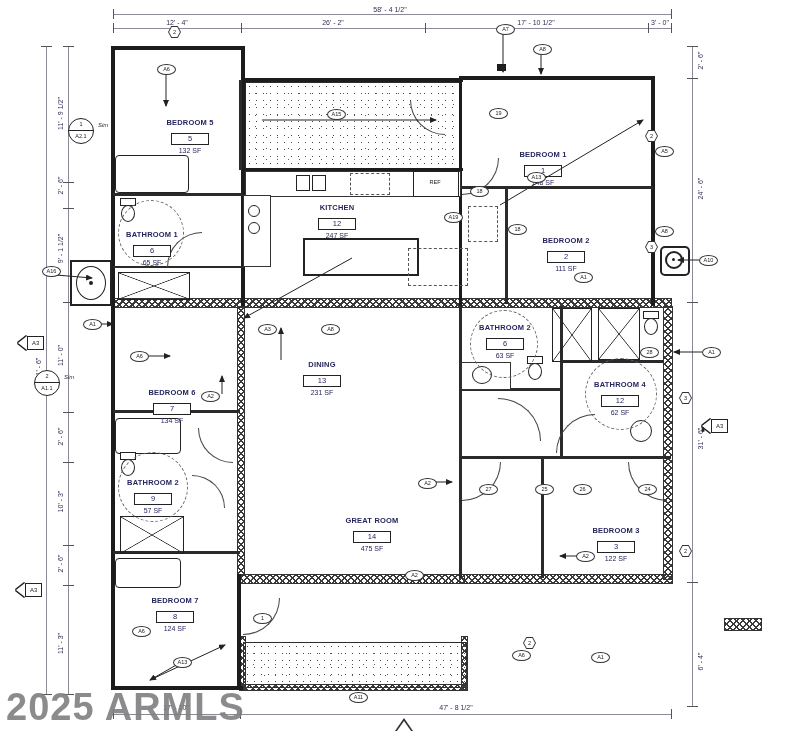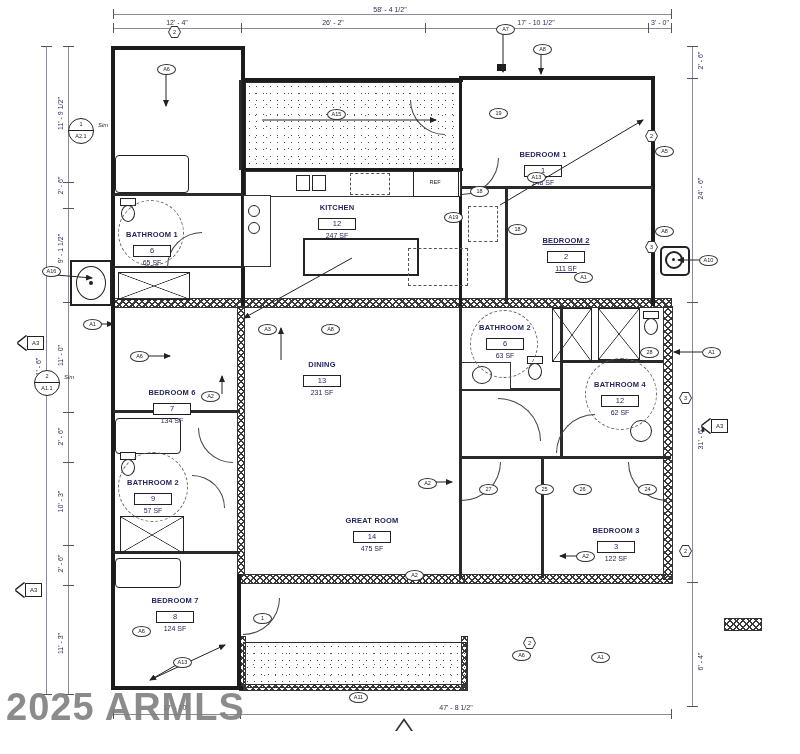--- a/index.html
+++ b/index.html
@@ -252,31 +252,36 @@
     <line x1="699" y1="260" x2="678" y2="260" stroke="#222" stroke-width="1" marker-end="url(#ah)"></line>
     <line x1="702" y1="352" x2="674" y2="352" stroke="#222" stroke-width="1" marker-end="url(#ah)"></line>
     <line x1="95" y1="324" x2="113" y2="324" stroke="#222" stroke-width="1" marker-end="url(#ah)"></line>
     <line x1="142" y1="356" x2="170" y2="356" stroke="#222" stroke-width="1" marker-end="url(#ah)"></line>
     <line x1="281" y1="360" x2="281" y2="328" stroke="#222" stroke-width="1" marker-end="url(#ah)"></line>
     <line x1="430" y1="482" x2="452" y2="482" stroke="#222" stroke-width="1" marker-end="url(#ah)"></line>
     <line x1="588" y1="556" x2="560" y2="556" stroke="#222" stroke-width="1" marker-end="url(#ah)"></line>
     <line x1="222" y1="394" x2="222" y2="376" stroke="#222" stroke-width="1" marker-end="url(#ah)"></line>
   </svg>
 
+  <div class="room" style="left:142px;top:118px;">
+    <div class="rname">BEDROOM 5</div>
+    <div class="rtag">5</div>
+    <div class="rarea">132 SF</div>
+  </div>
   <div class="room" style="left:495px;top:150px;">
     <div class="rname">BEDROOM 1</div>
     <div class="rtag">1</div>
     <div class="rarea">148 SF</div>
   </div>
   <div class="room" style="left:289px;top:203px;">
     <div class="rname">KITCHEN</div>
     <div class="rtag">12</div>
     <div class="rarea">247 SF</div>
   </div>
-  <div class="room" style="left:518px;top:236px;text-decoration:underline;">
+  <div class="room" style="left:518px;top:236px;">
     <div class="rname">BEDROOM 2</div>
     <div class="rtag">2</div>
     <div class="rarea">111 SF</div>
   </div>
   <div class="room" style="left:104px;top:230px;">
     <div class="rname">BATHROOM 1</div>
     <div class="rtag">6</div>
     <div class="rarea">65 SF</div>
   </div>
   <div class="room" style="left:124px;top:348px;margin-top:40px;">

